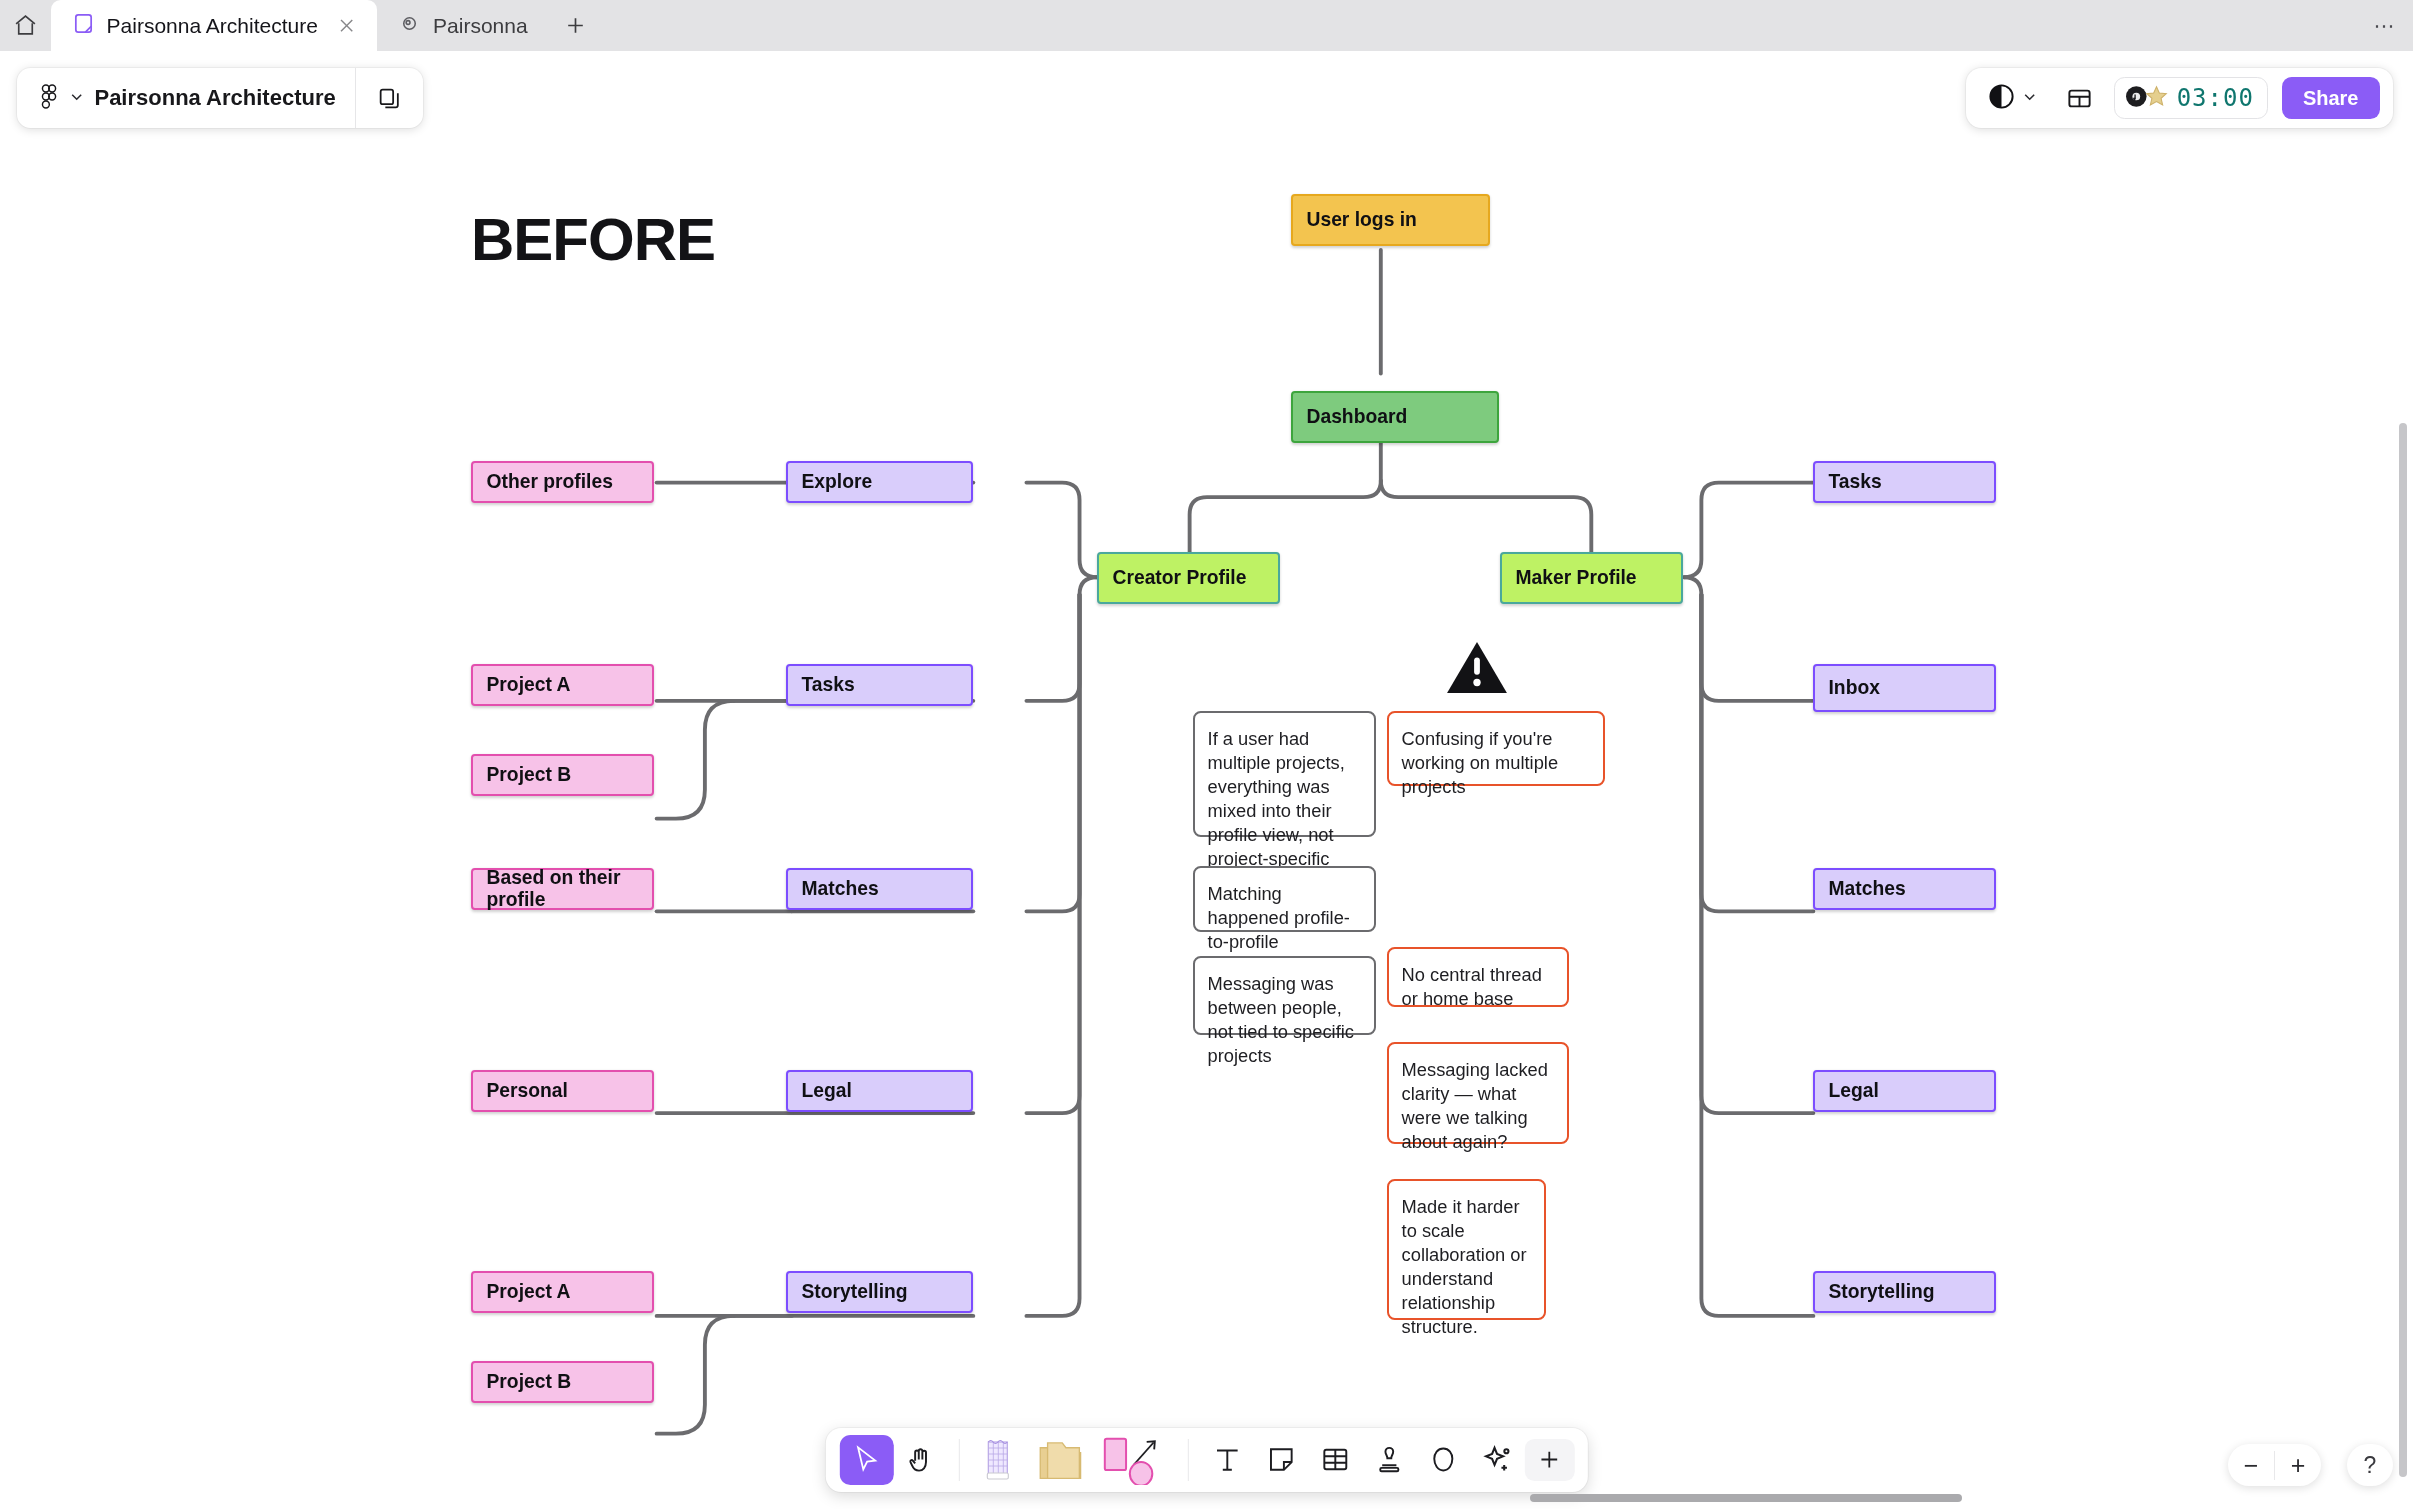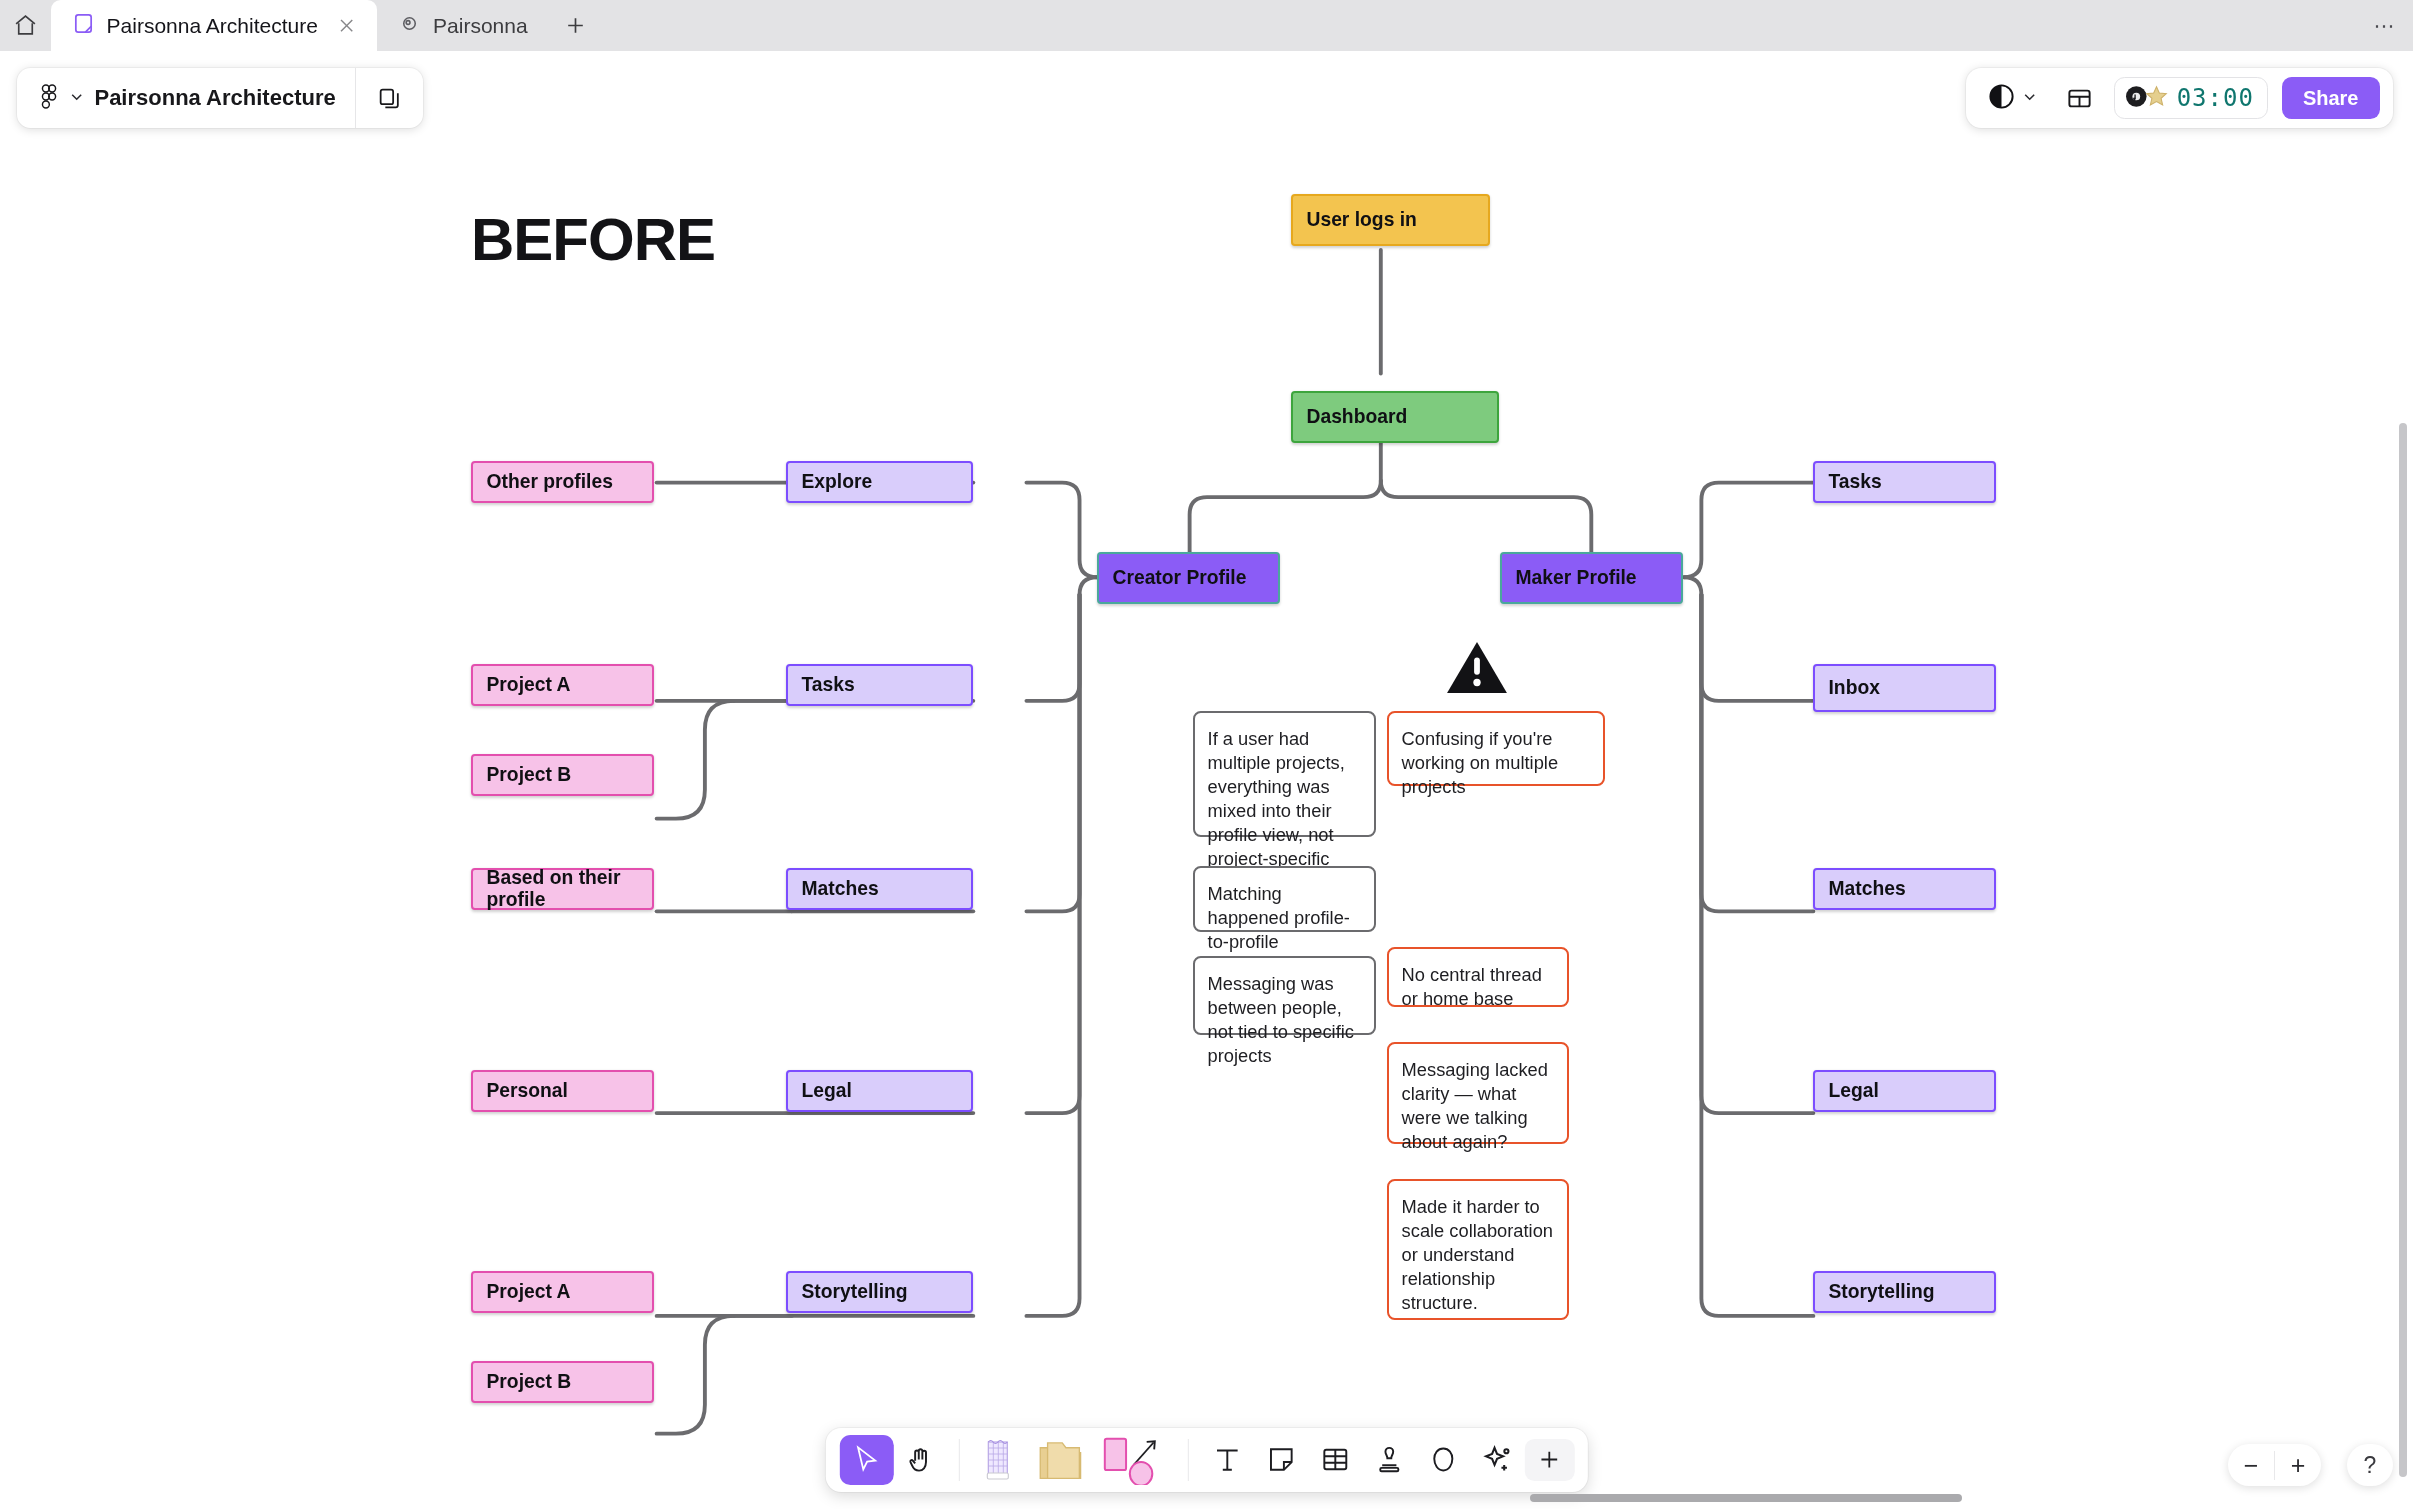--- a/index.html
+++ b/index.html
@@ -90,21 +90,21 @@
   .node {
     position: absolute; display: flex; align-items: center;
     padding-left: 13.5px; font-size: 19.3px; font-weight: 700; color: #101014;
     border-radius: 3.9px; border-width: 2.9px; border-style: solid;
     box-shadow: 0 1.9px 2.9px rgba(0,0,0,.18);
     cursor: pointer;
   }
   .n-yellow { background: #f5c councils; }
   .n-yellow { background: #f3c44f; border-color: #e6a81e; }
   .n-green  { background: #7ecb7e; border-color: #3da53d; }
-  .n-teal   { background: #8b5cf6; border-color: #4aa89c; }
+  .n-teal   { background: #bef264; border-color: #4aa89c; }
   .n-pink   { background: #f7c2e8; border-color: #e34fae; }
   .n-purple { background: #d9cdfb; border-color: #7c4dff; }
 
   .warn-icon { position: absolute; cursor: pointer; }
 
   .card {
     position: absolute; background: #fff; border-radius: 7.7px;
     border-width: 2.9px; border-style: solid;
     font-size: 18.3px; line-height: 1.32; color: #1e1e22;
     padding: 13.5px 12.6px; cursor: pointer;
@@ -388,21 +388,21 @@
       </svg>
     </div>
 
     <div class="card card-gray" style="left:1193px; top:660px; width:183px; height:126px;">If a user had multiple projects, everything was mixed into their profile view, not project-specific</div>
     <div class="card card-gray" style="left:1193px; top:815px; width:183px; height:66px;">Matching happened profile-to-profile</div>
     <div class="card card-gray" style="left:1193px; top:905px; width:183px; height:79px;">Messaging was between people, not tied to specific projects</div>
 
     <div class="card card-red" style="left:1387px; top:660px; width:218px; height:75px;">Confusing if you're working on multiple projects</div>
     <div class="card card-red" style="left:1387px; top:896px; width:182px; height:60px;">No central thread or home base</div>
     <div class="card card-red" style="left:1387px; top:991px; width:182px; height:102px;">Messaging lacked clarity — what were we talking about again?</div>
-    <div class="card card-red" style="left:1387px; top:1128px; width:182px; height:141px;">Made it harder to scale collaboration or understand relationship structure.</div>
+    <div class="card card-red" style="left:1387px; top:1128px; width:159px; height:141px;">Made it harder to scale collaboration or understand relationship structure.</div>
   </div>
 
   <div class="toolbar">
     <div class="tb-item sel">
       <svg width="33" height="33" viewBox="0 0 24 24" fill="#ffffff" stroke="#ffffff" stroke-width="1.3">
         <path d="M6 3.2 L18.5 12.8 L12.6 13.5 L9.8 19.2 Z" fill="none"></path>
       </svg>
     </div>
     <div class="tb-item">
       <svg width="31" height="31" viewBox="0 0 24 24" fill="none" stroke="#1d1d21" stroke-width="1.5">

